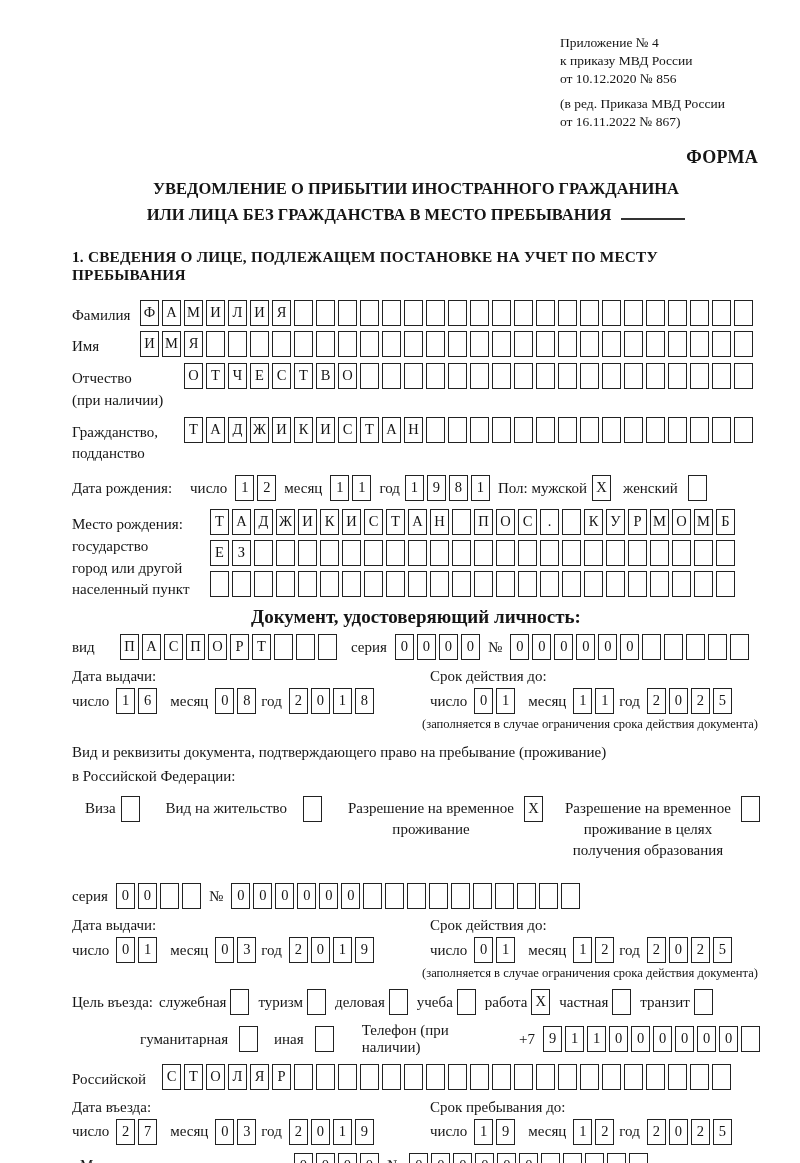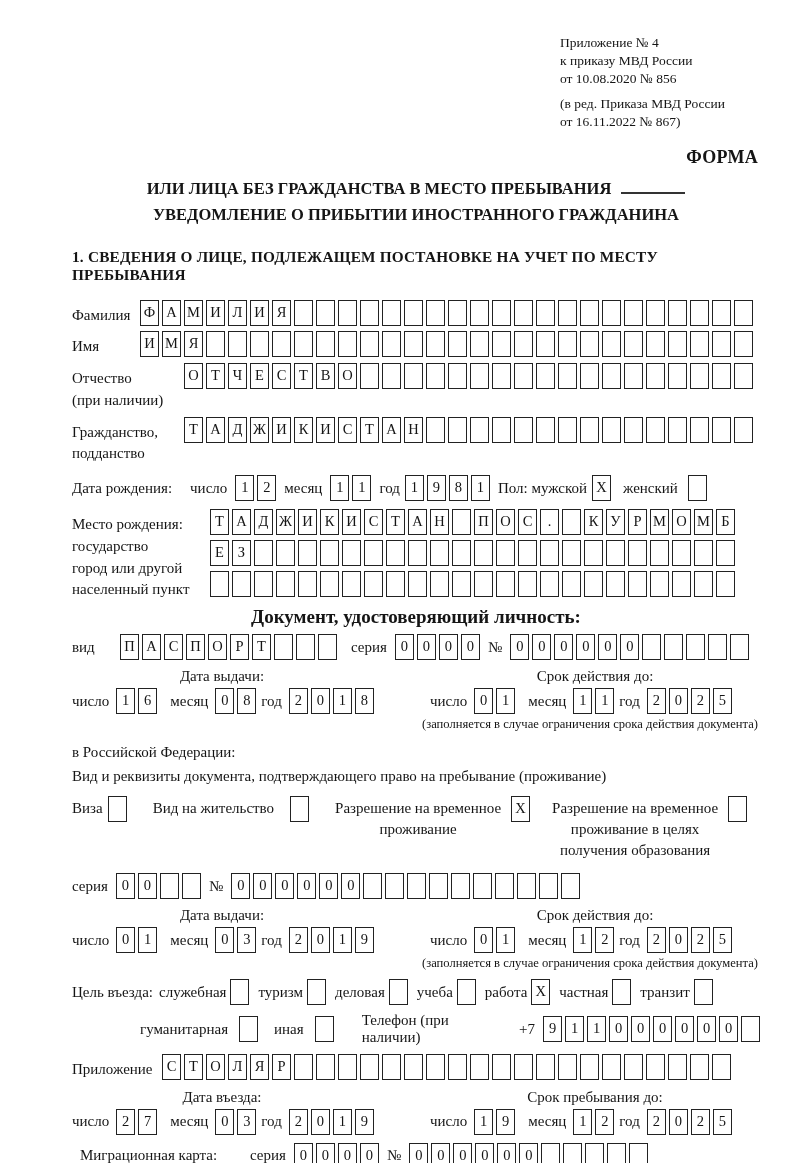--- a/index.html
+++ b/index.html
@@ -27,28 +27,28 @@
     flex:none; display:inline-block; width:19px; height:26px;
     border:1.6px solid #222; text-align:center; line-height:23px;
     font-size:14.5px; background:#fff;
   }
   .cbox { vertical-align:middle; margin-left:5px; }
   .center-bold { text-align:center; font-weight:bold; font-size:19px; margin:4px 0 6px; }
   
   .dates { display:flex; margin:8px 0 2px; }
   .dcol.left { flex:none; width:358px; }
   .dcol.right { flex:none; }
-  .dtitle { text-align:center; margin-bottom:3px; }
+  .dtitle { margin-bottom:3px; }
   .dcol.left .dtitle { width:300px; }
   .dcol.right .dtitle { width:330px; }
   .dfields { display:flex; align-items:center; gap:5px; }
   .dfields .lbl { margin-right:2px; }
   .note-row { text-align:right; font-size:12.6px; margin:3px 2px 8px 0; }
   
-  .rvp-row { display:flex; align-items:flex-start; margin:6px 0 12px; }
+  .rvp-row { display:flex; align-items:flex-start; margin:6px 0 22px;justify-content:flex-end; }
   .opt { display:flex; align-items:flex-start; }
   .opt .optlabel { padding-top:4px; line-height:1.4; }
   .opt .optlines { text-align:center; line-height:1.4; padding-top:4px; }
   .opt .cbox { margin-top:2px; }
   
   .purpose { display:flex; align-items:center; margin-bottom:7px; }
   .purpose .plabel { margin-right:6px; }
   .purpose .pitem { display:flex; align-items:center; margin-right:9px; }
   .purpose .cbox { margin-left:4px; }
   .phone-row { display:flex; align-items:center; margin:2px 0 8px 68px;justify-content:space-between; }
@@ -65,30 +65,30 @@
   .intro-line { line-height:1.6; }
 </style>
 </head>
 <body>
 
 <div class="page">
 
   <div class="annex">
     <div>Приложение № 4</div>
     <div>к приказу МВД России</div>
-    <div>от 10.08.2020 № 856</div>
+    <div>от 10.12.2020 № 856</div>
     <div class="gap"></div>
     <div>(в ред. Приказа МВД России</div>
     <div>от 16.11.2022 № 867)</div>
   </div>
   <div class="form-label">ФОРМА</div>
 
   <div class="title">
+    <div>УВЕДОМЛЕНИЕ О ПРИБЫТИИ ИНОСТРАННОГО ГРАЖДАНИНА</div>
     <div><span>ИЛИ ЛИЦА БЕЗ ГРАЖДАНСТВА В МЕСТО ПРЕБЫВАНИЯ</span><span class="title-underline"></span></div>
-    <div>УВЕДОМЛЕНИЕ О ПРИБЫТИИ ИНОСТРАННОГО ГРАЖДАНИНА</div>
   </div>
 
   <div class="sec-heading">1. СВЕДЕНИЯ О ЛИЦЕ, ПОДЛЕЖАЩЕМ ПОСТАНОВКЕ НА УЧЕТ ПО МЕСТУ ПРЕБЫВАНИЯ</div>
 
   <div class="frow">
     <span class="flabel" style="width:68px">Фамилия</span>
     <span class="cells">
         <span class="cell">Ф</span>
         <span class="cell">А</span>
         <span class="cell">М</span>
@@ -420,22 +420,22 @@
             <span class="cell">2</span>
             <span class="cell">0</span>
             <span class="cell">2</span>
             <span class="cell">5</span>
           </span>
       </div>
     </div>
   </div>
   <div class="note-row">(заполняется в случае ограничения срока действия документа)</div>
 
+  <div class="intro-line">Вид и реквизиты документа, подтверждающего право на пребывание (проживание)</div>
   <div class="intro-line">в Российской Федерации:</div>
-  <div class="intro-line">Вид и реквизиты документа, подтверждающего право на пребывание (проживание)</div>
 
   <div class="rvp-row">
     <span class="opt" style="margin-right:26px">
       <span class="optlabel">Виза</span>
       <span class="cbox"></span>
     </span>
     <span class="opt" style="margin-right:26px">
       <span class="optlabel">Вид на жительство</span>
       <span class="cbox" style="margin-left:16px"></span>
     </span>
@@ -579,21 +579,21 @@
         <span class="cell">0</span>
         <span class="cell">0</span>
         <span class="cell">0</span>
         <span class="cell">0</span>
         <span class="cell">0</span>
         <span class="cell"></span>
       </span>
   </div>
 
   <div class="frow">
-    <span class="flabel" style="width:90px">Приложение</span>
+    <span class="flabel" style="width:90px">Российской</span>
     <span class="cells">
         <span class="cell">С</span>
         <span class="cell">Т</span>
         <span class="cell">О</span>
         <span class="cell">Л</span>
         <span class="cell">Я</span>
         <span class="cell">Р</span>
         <span class="cell"></span>
         <span class="cell"></span>
         <span class="cell"></span>

